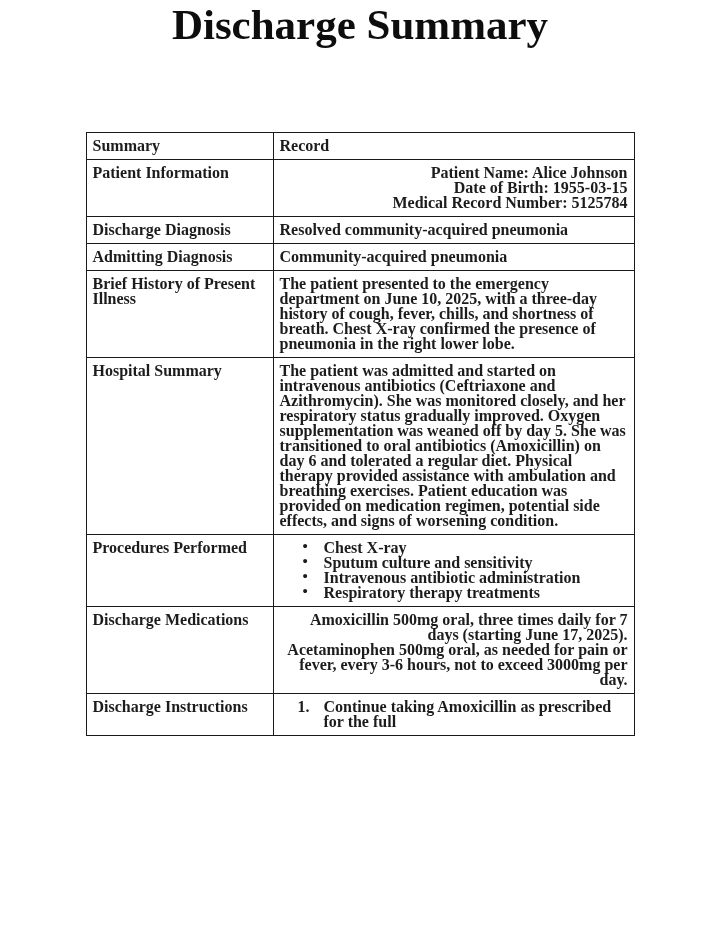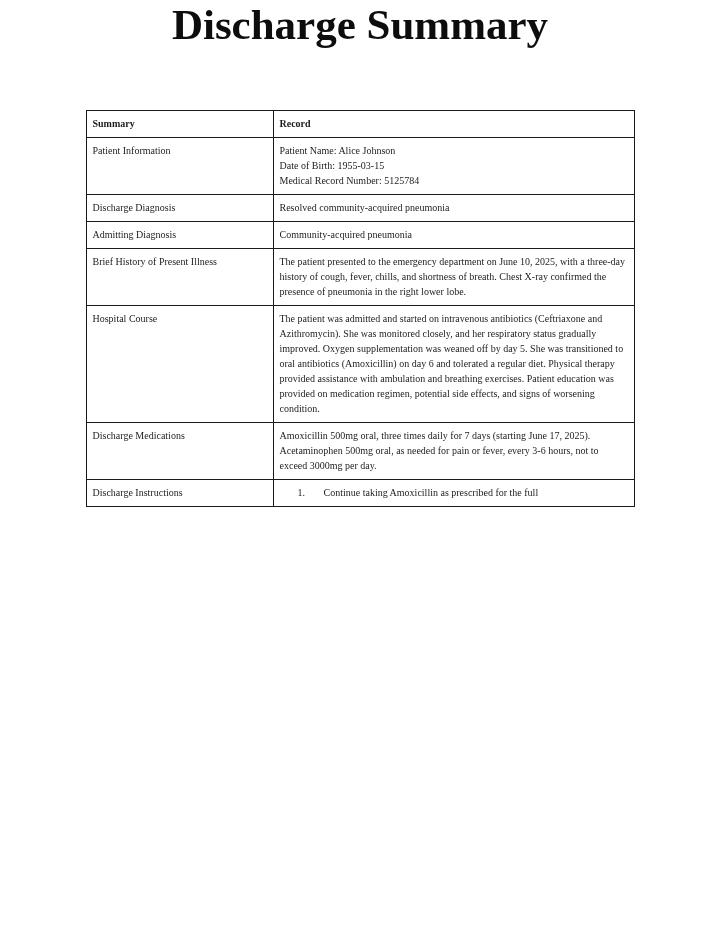--- a/index.html
+++ b/index.html
@@ -17,40 +17,41 @@
     overflow: hidden;
   }
   .doc-title {
     text-align: center;
     font-size: 43px;
     font-weight: bold;
     line-height: 1.15;
     color: #0d0d0d;
   }
   table.summary-table {
-    margin: 61px auto 0 auto;
+    margin: 83px auto 0 auto;
     width: 548px;
     border-collapse: collapse;
     table-layout: fixed;
-    font-size: 10px;
+    font-size: 16px;
     line-height: 15px;
     color: #1c1c1c;
   }
   table.summary-table th,
   table.summary-table td {
     border: 1px solid #1a1a1a;
     vertical-align: top;
     text-align: left;
     padding: 5px 6px 6px 6px;
     overflow: hidden;
+    font-weight: bold;
   }
   table.summary-table th { font-weight: bold; }
   .col-summary { width: 187px; }
   .col-details { width: 361px; }
-  .details-line { margin: 0; }
+  .details-line { margin: 0; text-align: right; }
   ul.bullet-list, ol.numbered-list {
     list-style: none;
     margin: 0; padding: 0;
     counter-reset: item;
   }
   ul.bullet-list li,
   ol.numbered-list li {
     position: relative;
     padding-left: 44px;
   }
@@ -100,22 +101,33 @@
         </tr>
         <tr>
           <td class="col-summary">Admitting Diagnosis</td>
           <td class="col-details">Community-acquired pneumonia</td>
         </tr>
         <tr>
           <td class="col-summary">Brief History of Present Illness</td>
           <td class="col-details">The patient presented to the emergency department on June 10, 2025, with a three-day history of cough, fever, chills, and shortness of breath. Chest X-ray confirmed the presence of pneumonia in the right lower lobe.</td>
         </tr>
         <tr>
-          <td class="col-summary">Hospital Course</td>
+          <td class="col-summary">Hospital Summary</td>
           <td class="col-details">The patient was admitted and started on intravenous antibiotics (Ceftriaxone and Azithromycin). She was monitored closely, and her respiratory status gradually improved. Oxygen supplementation was weaned off by day 5. She was transitioned to oral antibiotics (Amoxicillin) on day 6 and tolerated a regular diet. Physical therapy provided assistance with ambulation and breathing exercises. Patient education was provided on medication regimen, potential side effects, and signs of worsening condition.</td>
+        </tr>
+        <tr>
+          <td class="col-summary">Procedures Performed</td>
+          <td class="col-details">
+            <ul class="bullet-list">
+              <li>Chest X-ray</li>
+              <li>Sputum culture and sensitivity</li>
+              <li>Intravenous antibiotic administration</li>
+              <li>Respiratory therapy treatments</li>
+            </ul>
+          </td>
         </tr>
         <tr>
           <td class="col-summary">Discharge Medications</td>
           <td class="col-details">
             <div class="details-line">Amoxicillin 500mg oral, three times daily for 7 days (starting June 17, 2025).</div>
             <div class="details-line">Acetaminophen 500mg oral, as needed for pain or fever, every 3-6 hours, not to exceed 3000mg per day.</div>
           </td>
         </tr>
         <tr>
           <td class="col-summary">Discharge Instructions</td>

